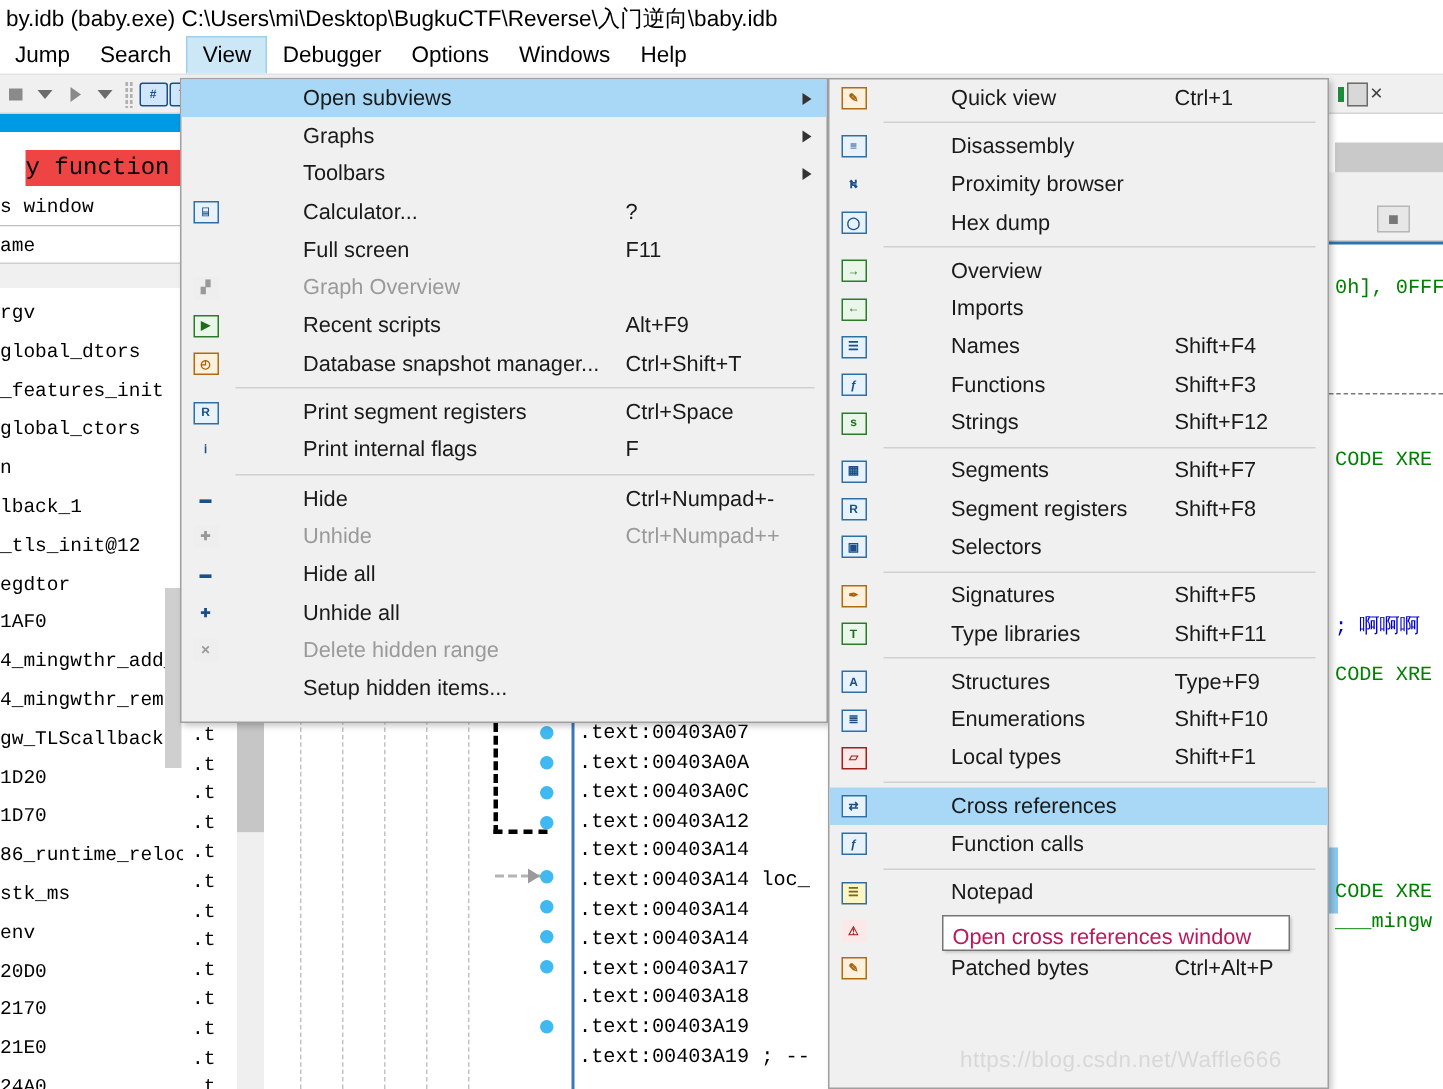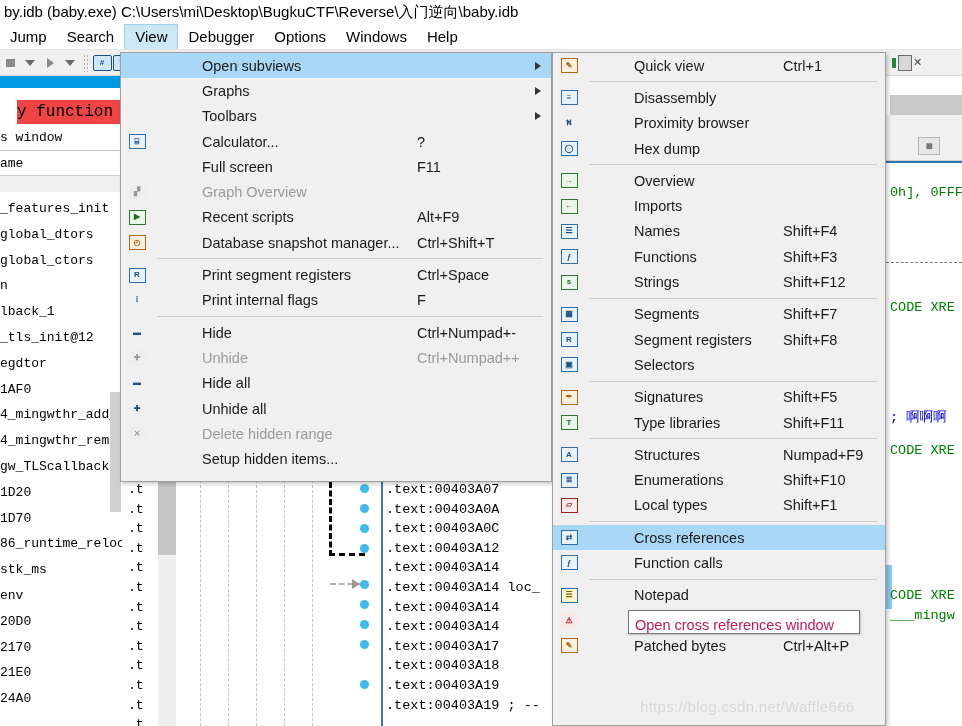--- a/index.html
+++ b/index.html
@@ -268,22 +268,23 @@
   <span>s window</span>
 </div>
 
 <div id="lp-header" class="abs">
   <span>ame</span>
 </div>
 
 <div id="lp-greyband" class="abs"></div>
 
 <div id="lp-list" class="abs">
+    <div>rgv</div>
+    <div>global_dtors</div>
     <div>_features_init</div>
-    <div>global_dtors</div>
     <div>global_ctors</div>
     <div>n</div>
     <div>lback_1</div>
     <div>_tls_init@12</div>
     <div>egdtor</div>
     <div>1AF0</div>
     <div>4_mingwthr_add_</div>
     <div>4_mingwthr_remo</div>
     <div>gw_TLScallback</div>
     <div>1D20</div>
@@ -564,21 +565,21 @@
       </span>
       <span class="lbl">Type libraries</span>
       <span class="acc">Shift+F11</span>
     </div>
     <div class="sep"></div>
     <div class="mi">
       <span class="ico">
         <span class="gi">A</span>
       </span>
       <span class="lbl">Structures</span>
-      <span class="acc">Numpad+F9</span>
+      <span class="acc">Type+F9</span>
     </div>
     <div class="mi">
       <span class="ico">
         <span class="gi">≣</span>
       </span>
       <span class="lbl">Enumerations</span>
       <span class="acc">Shift+F10</span>
     </div>
     <div class="mi">
       <span class="ico">

